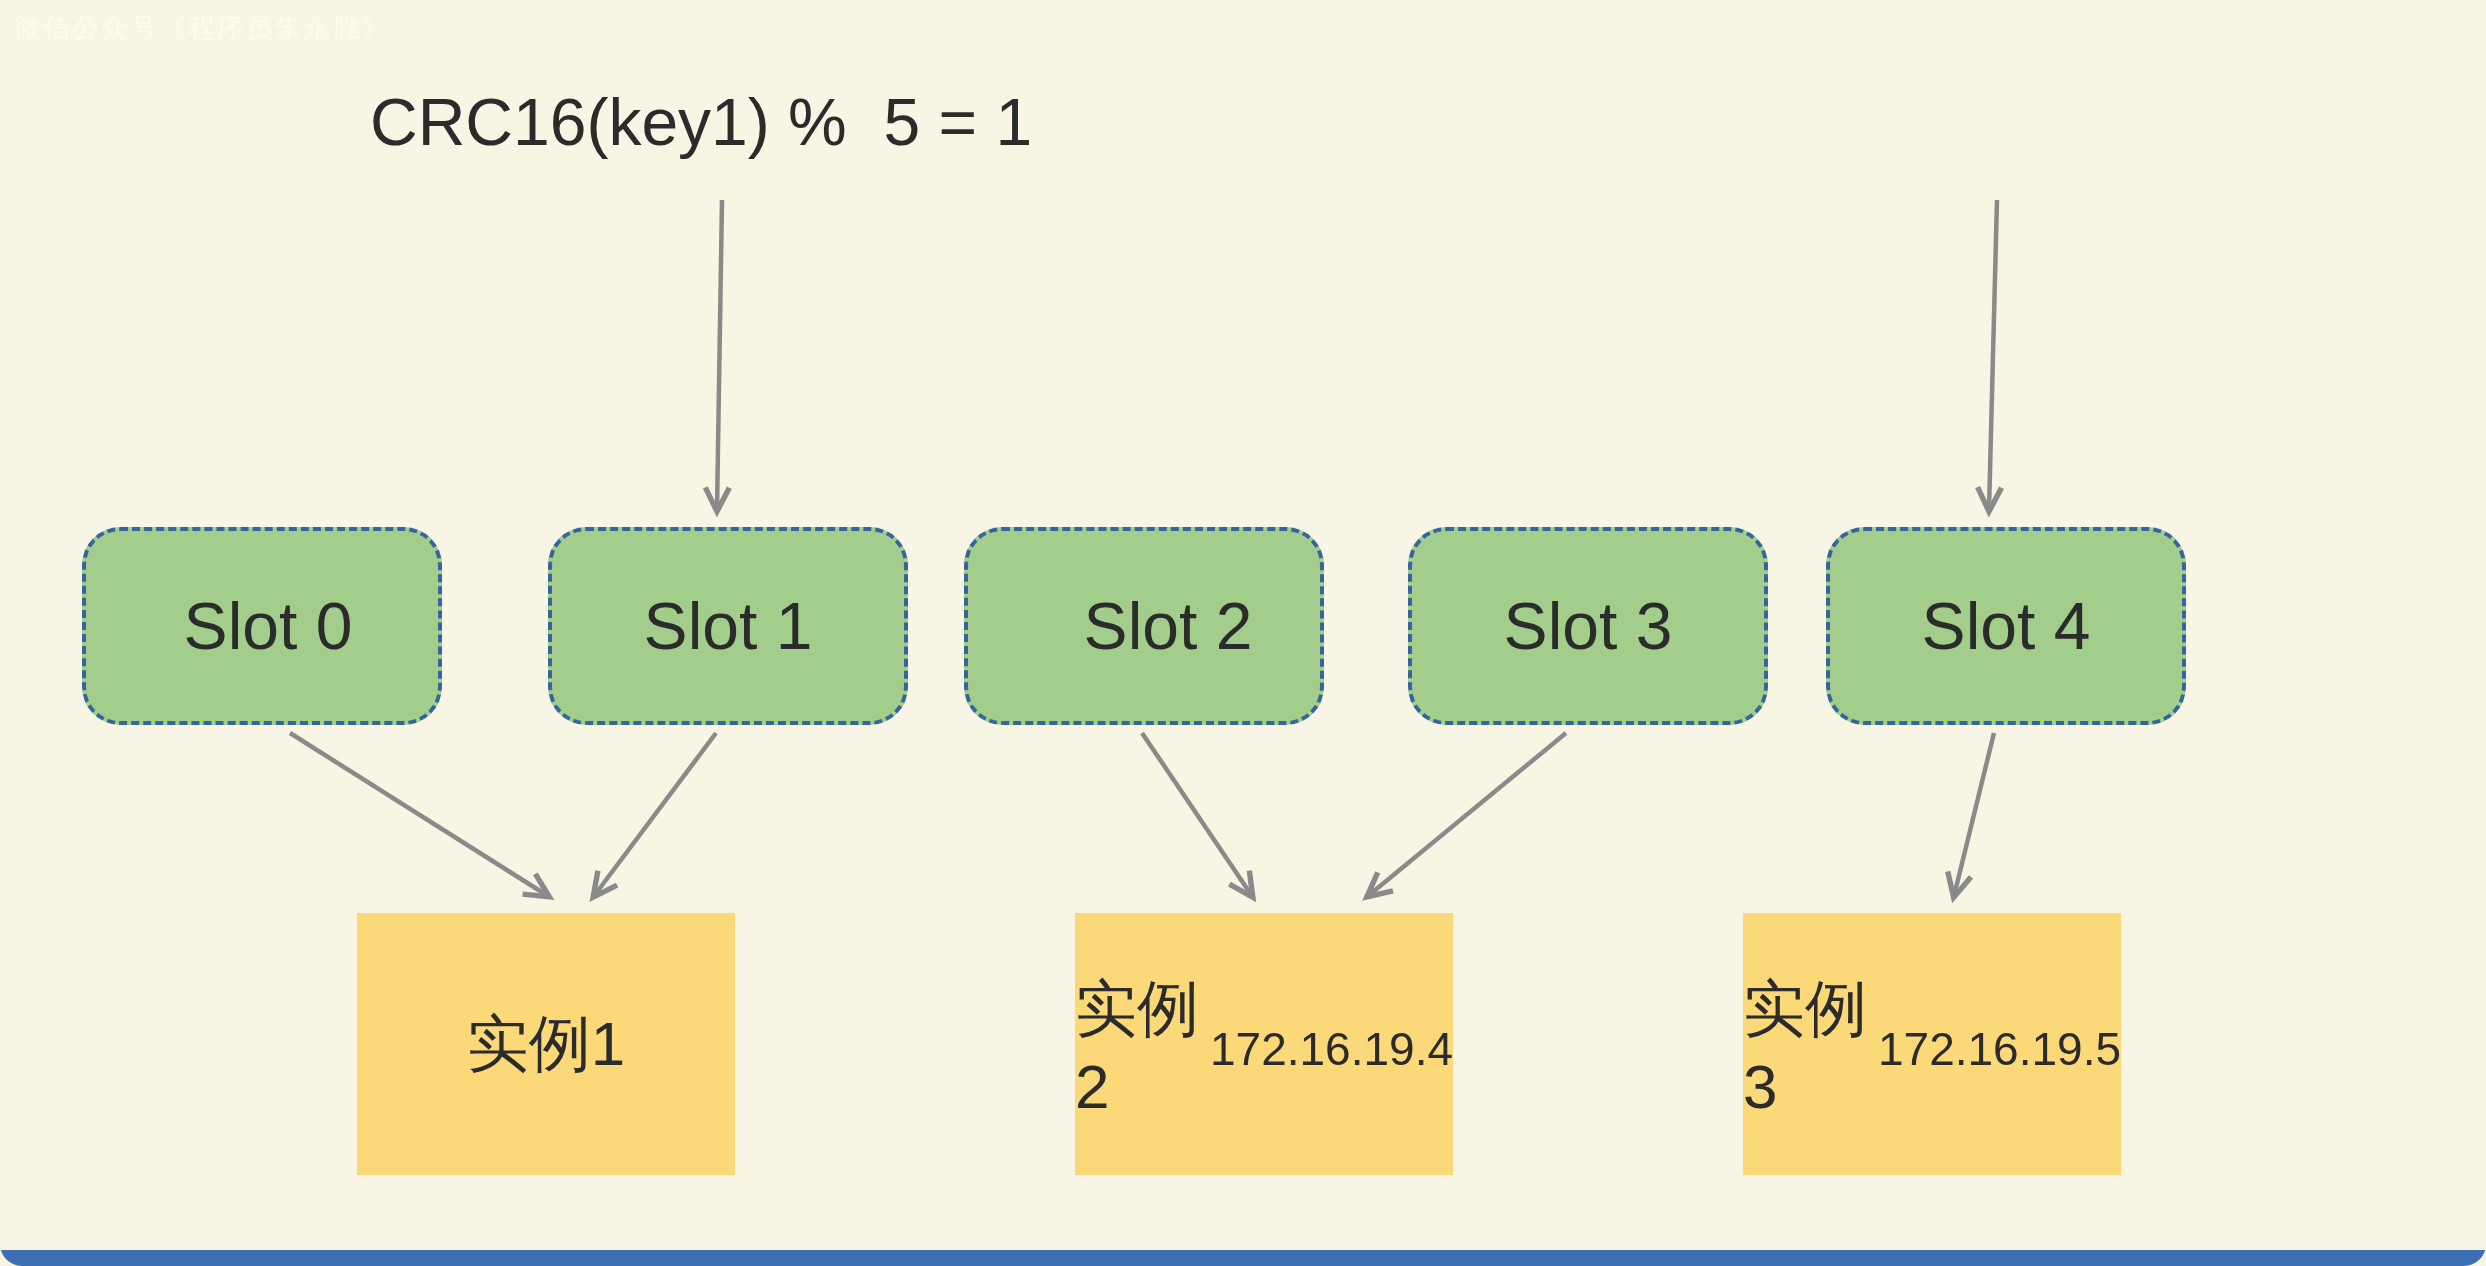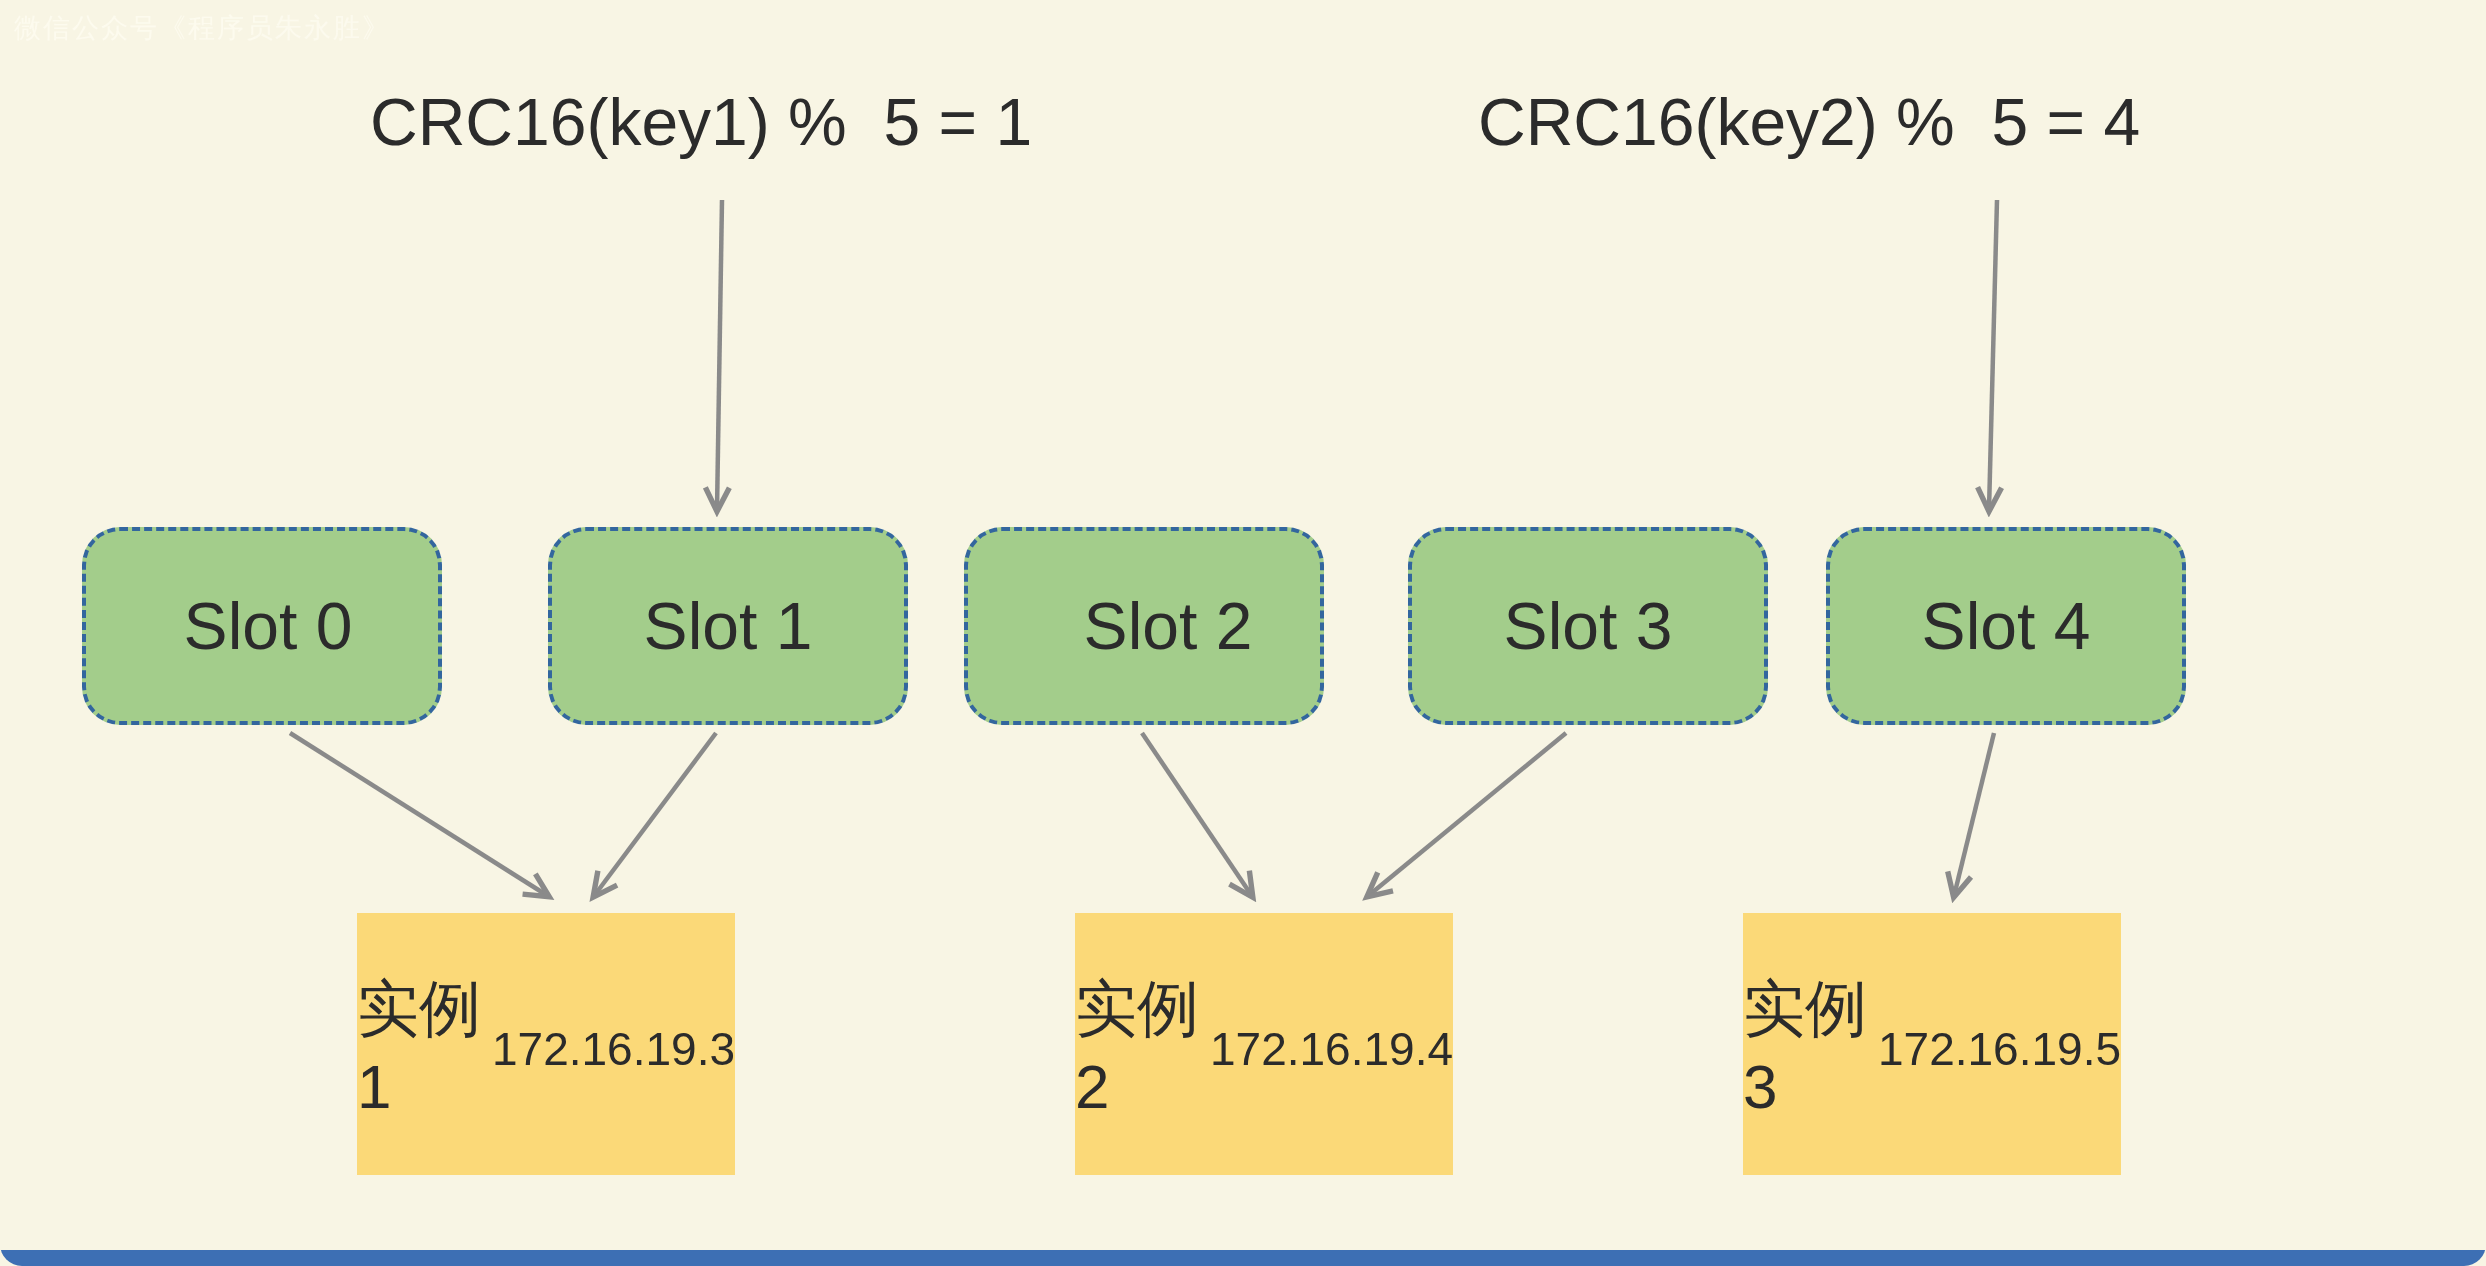--- a/index.html
+++ b/index.html
@@ -107,21 +107,20 @@
   }
 </style>
 </head>
 <body>
 
 <div class="canvas">
 
   <div class="watermark">微信公众号《程序员朱永胜》</div>
 
   <div class="formula" id="formula1">CRC16(key1) %  5 = 1</div>
-  <div class="formula" id="formula2">CRC16(key2) %  5 = 4</div>
 
   <svg class="edges" width="2486" height="1266" viewBox="0 0 2486 1266">
     <defs>
       <marker id="ah" viewBox="0 0 12 12" refX="9.5" refY="6" markerWidth="8" markerHeight="8" markerUnits="strokeWidth" orient="auto">
         <polyline class="arrowhead-shape" points="2,2 10,6 2,10" stroke-width="1.8"></polyline>
       </marker>
     </defs>
     <line class="edge" x1="722" y1="200" x2="717" y2="510" marker-end="url(#ah)"></line>
     <line class="edge" x1="1997" y1="200" x2="1989" y2="510" marker-end="url(#ah)"></line>
     <line class="edge" x1="290" y1="733" x2="548" y2="896" marker-end="url(#ah)"></line>
@@ -142,21 +141,20 @@
   </div>
   <div class="slot" id="slot3">
     <span>Slot 3</span>
   </div>
   <div class="slot" id="slot4">
     <span>Slot 4</span>
   </div>
 
   <div class="instance" id="inst1">
     <div class="instance-name">实例1</div>
-    <div class="instance-ip">172.16.19.3</div>
   </div>
   <div class="instance" id="inst2">
     <div class="instance-name">实例2</div>
     <div class="instance-ip">172.16.19.4</div>
   </div>
   <div class="instance" id="inst3">
     <div class="instance-name">实例3</div>
     <div class="instance-ip">172.16.19.5</div>
   </div>
 

